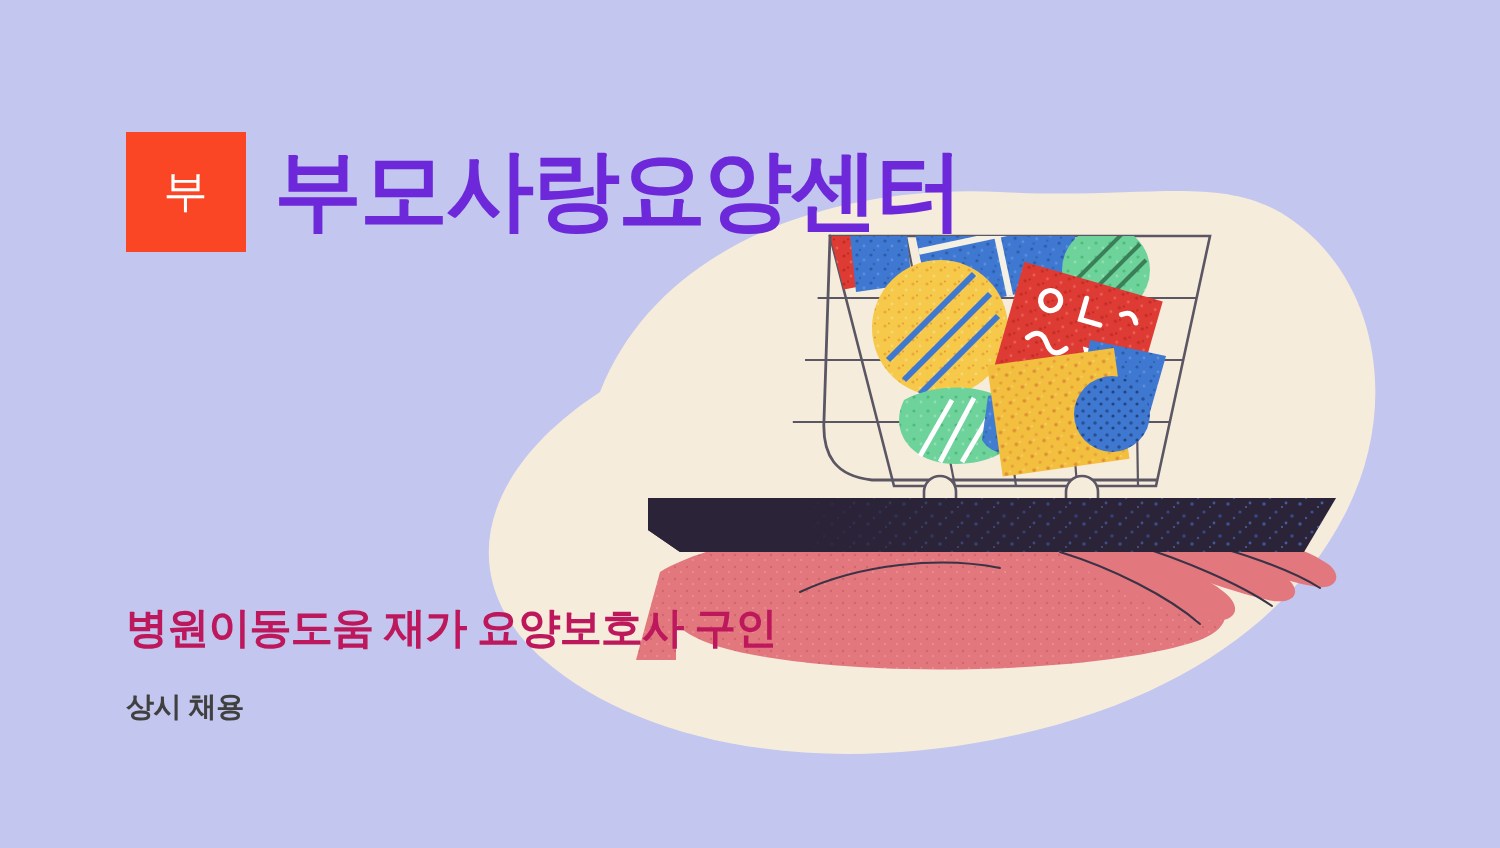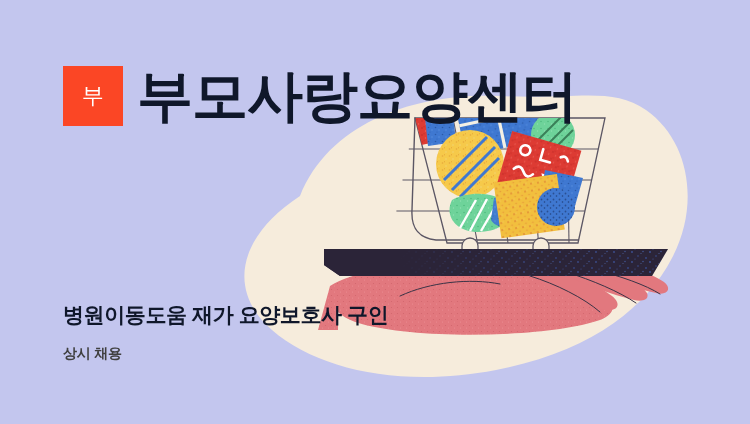--- a/index.html
+++ b/index.html
@@ -48,37 +48,37 @@
     flex: 0 0 auto;
   }
   #logo-badge-text {
     color: #ffffff;
     font-size: 22px;
     font-weight: 500;
     line-height: 1;
     letter-spacing: 0.5px;
   }
   #brand-title {
-    color: #0f172a;
-    font-size: 56px;
+    color: #6d28d9;
+    font-size: 44px;
     font-weight: bold;
     line-height: 1;
     letter-spacing: -1px;
     white-space: nowrap;
   }
 
   
   #copy-block {
     position: absolute;
     left: 63px;
     top: 302px;
     z-index: 5;
   }
   #headline {
-    color: #0f172a;
+    color: #be185d;
     font-size: 21px;
     font-weight: bold;
     line-height: 1.2;
     letter-spacing: -0.4px;
     white-space: nowrap;
     margin: 0;
   }
   #subline {
     color: #404040;
     font-size: 14px;

